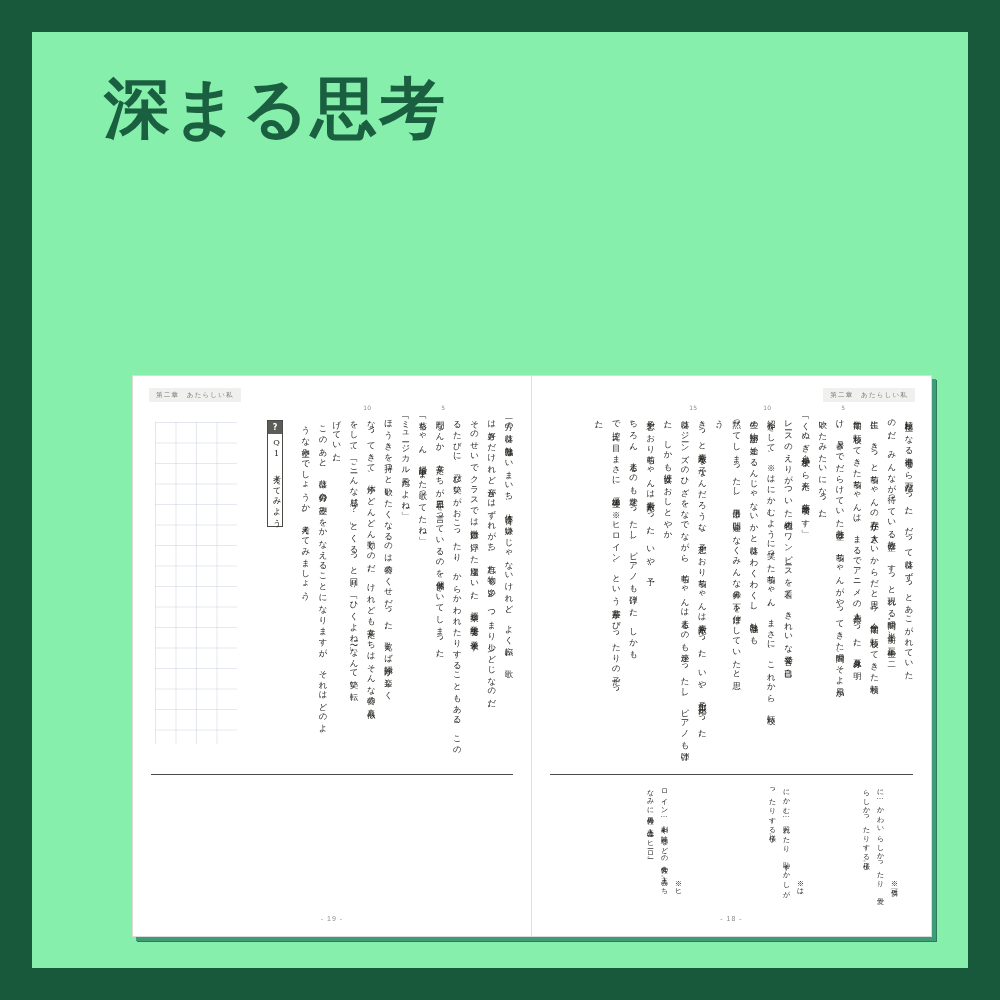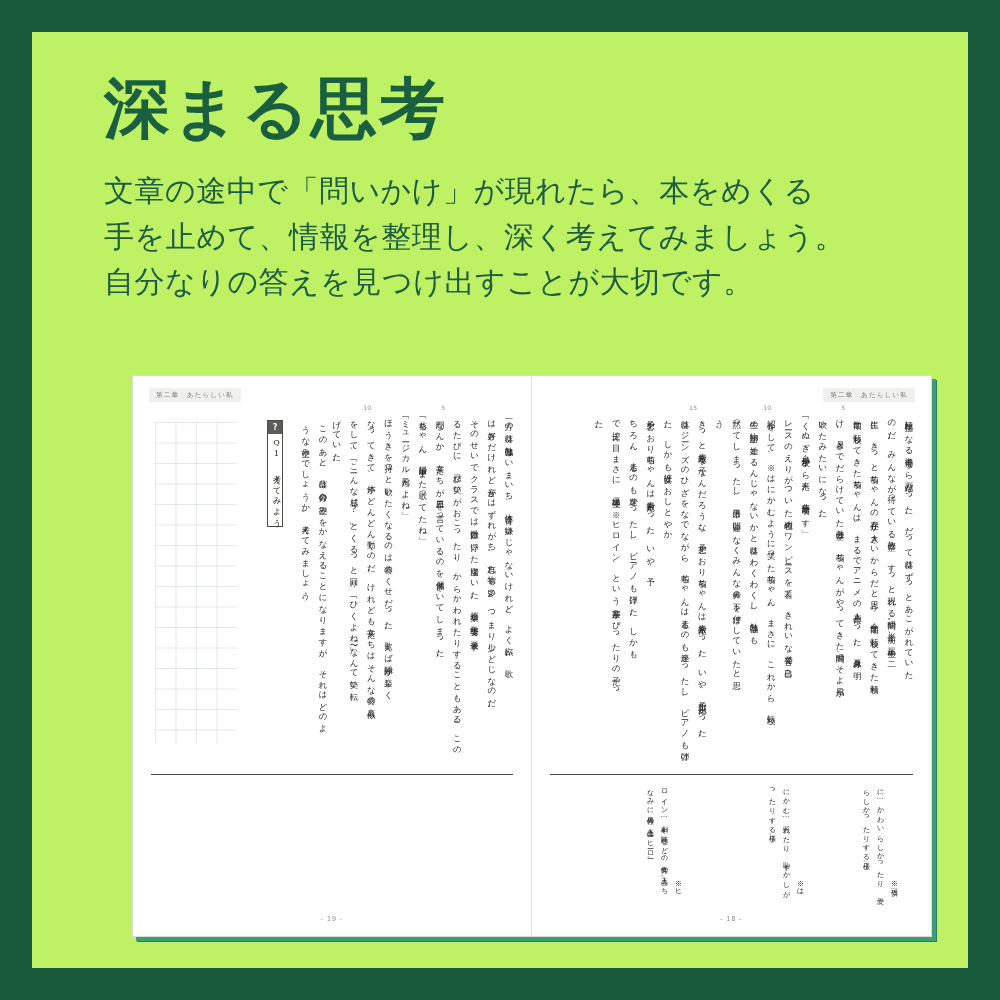--- a/index.html
+++ b/index.html
@@ -19,21 +19,21 @@
     position: absolute;
     left: 0; top: 0;
     width: 1000px; height: 1000px;
     background: #18593c;
     box-sizing: border-box;
   }
   #panel {
     position: absolute;
     left: 32px; top: 32px;
     width: 936px; height: 936px;
-    background: #bef264;
+    background: #86efac;
     box-sizing: border-box;
   }
 
   
   #headline {
     position: absolute;
     left: 72px;
     top: 40px;
     width: 810px;
   }
@@ -225,25 +225,20 @@
   }
 </style>
 </head>
 <body>
 
 <div id="frame">
   <div id="panel">
 
     <div id="headline">
       <h1 id="page-title">深まる思考</h1>
-      <div id="subtitle">
-        <span class="sub-line">文章の途中で「問いかけ」が現れたら、本をめくる</span>
-        <span class="sub-line">手を止めて、情報を整理し、深く考えてみましょう。</span>
-        <span class="sub-line">自分なりの答えを見つけ出すことが大切です。</span>
-      </div>
     </div>
 
     <div id="book-spread">
 
       <div class="book-page" id="page-left">
 
         <div class="running-head">第二章　あたらしい私</div>
 
         <div class="linenums" style="right:14px;width:230px;">
           <span class="linenum" style="right:72px;">5</span>

